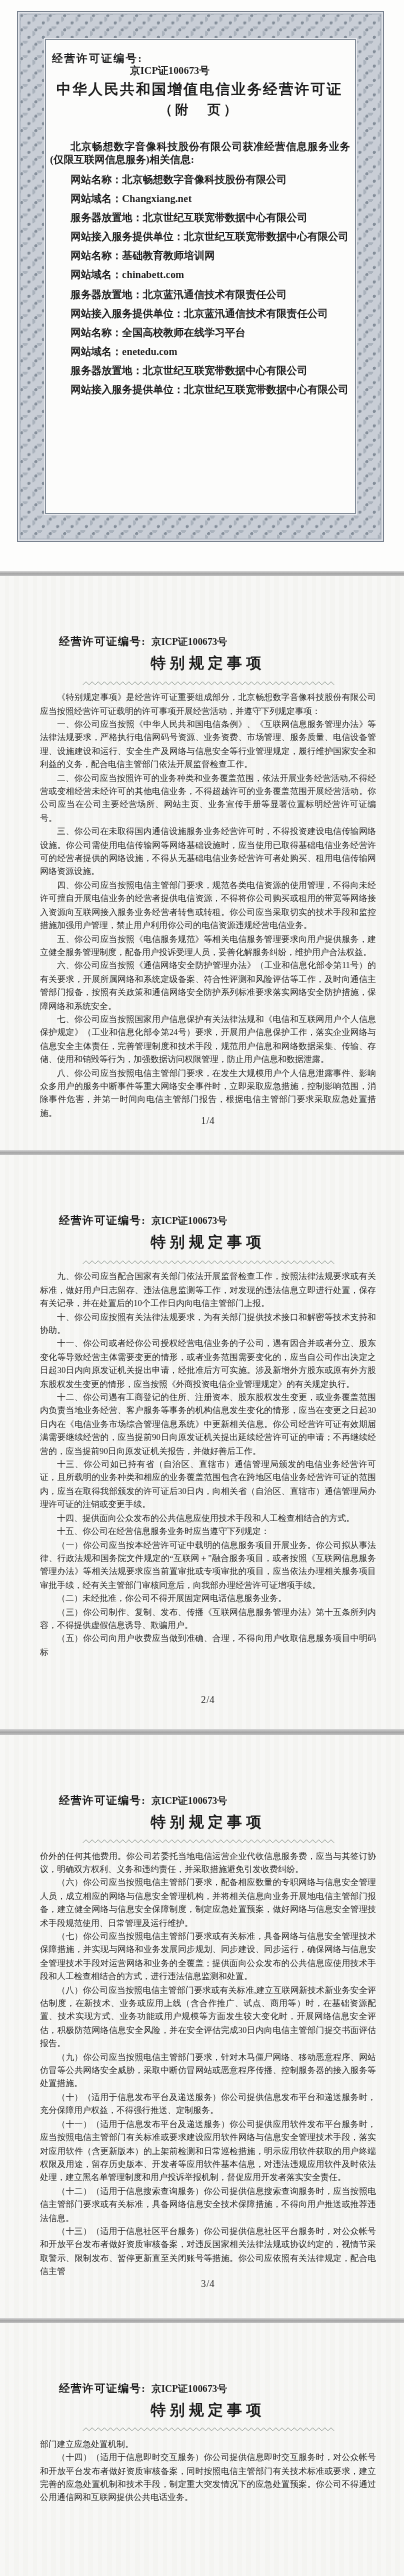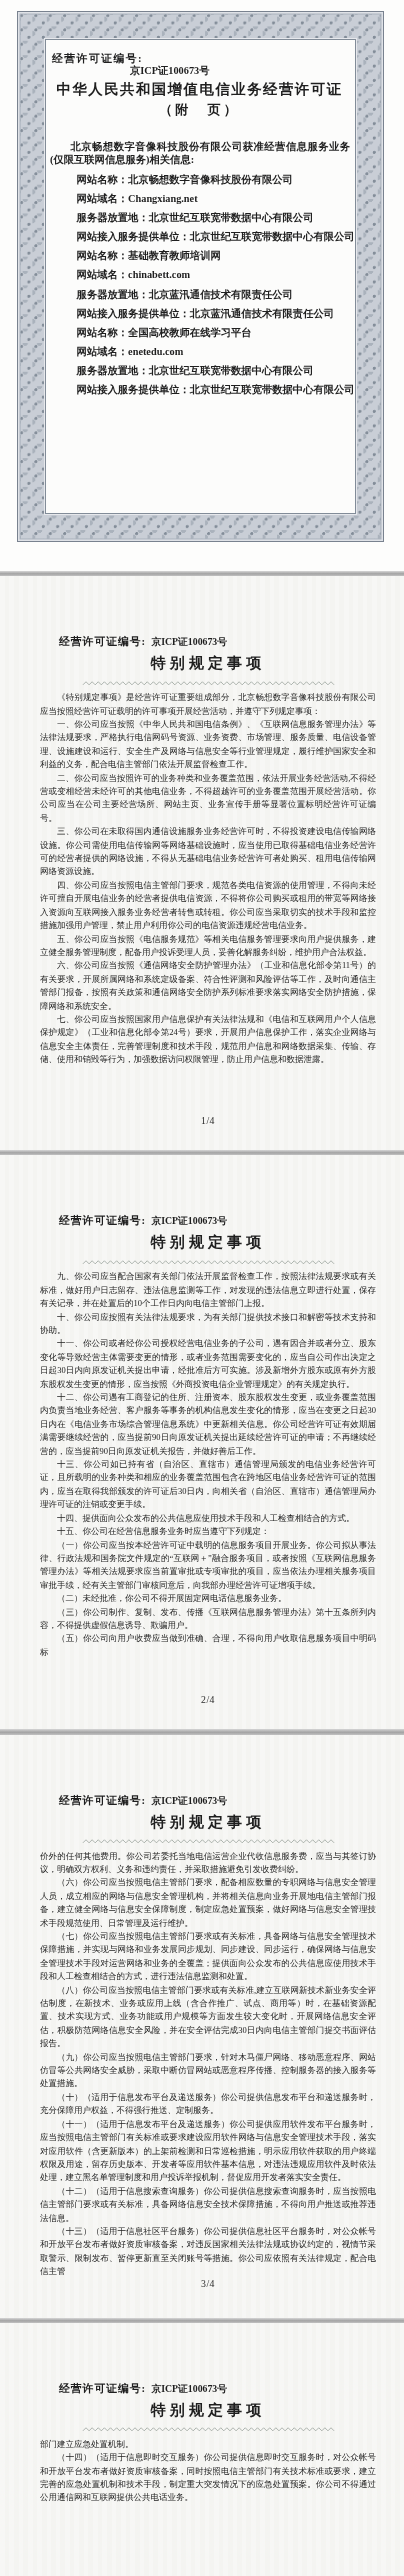--- a/index.html
+++ b/index.html
@@ -23,21 +23,21 @@
     box-shadow:0 0 0 1px #e6e8ec;}
   .cover-lic-label{position:absolute;left:52px;top:52px;font-size:10.8px;font-weight:700;
     letter-spacing:1.5px;}
   .cover-lic-no{position:absolute;left:130px;top:64px;font-size:10.3px;font-weight:600;}
   .cover-title{position:absolute;left:46px;top:80px;width:307px;margin:0;text-align:center;
     font-size:14.4px;font-weight:700;letter-spacing:1.5px;}
   .cover-subtitle{position:absolute;left:46px;top:101px;width:307px;margin:0;text-align:center;
     font-size:13px;font-weight:700;letter-spacing:3.1px;}
   .cover-intro{position:absolute;left:50px;top:140px;width:300px;margin:0;font-size:10.3px;
     font-weight:700;line-height:13px;text-indent:2em;text-align:justify;}
-  .cover-entries{position:absolute;left:56px;top:174px;width:300px;}
+  .cover-entries{position:absolute;left:50px;top:174px;width:300px;}
   .cover-entries p{margin:0 0 6.7px 0;font-size:10.3px;font-weight:700;line-height:12.4px;
     text-indent:2em;}
 
   
   .divider{width:405px;height:5.2px;background:linear-gradient(180deg,#d6d6d6,#a3a3a3 55%,#c2c2c2);}
 
   
   .prov{background:#f6f6f4;
     background-image:repeating-linear-gradient(90deg,#f7f7f5 0 4.6px,#f4f4f1 4.6px 9.3px);}
   .prov-a,.prov-b{height:574px;}
@@ -97,20 +97,21 @@
         </svg></div>
       <div class="pbody">
         <p class="ind">《特别规定事项》是经营许可证重要组成部分，北京畅想数字音像科技股份有限公司应当按照经营许可证载明的许可事项开展经营活动，并遵守下列规定事项：</p>
         <p class="ind">一、你公司应当按照《中华人民共和国电信条例》、《互联网信息服务管理办法》等法律法规要求，严格执行电信网码号资源、业务资费、市场管理、服务质量、电信设备管理、设施建设和运行、安全生产及网络与信息安全等行业管理规定，履行维护国家安全和利益的义务，配合电信主管部门依法开展监督检查工作。</p>
         <p class="ind">二、你公司应当按照许可的业务种类和业务覆盖范围，依法开展业务经营活动,不得经营或变相经营未经许可的其他电信业务，不得超越许可的业务覆盖范围开展经营活动。你公司应当在公司主要经营场所、网站主页、业务宣传手册等显著位置标明经营许可证编号。</p>
         <p class="ind">三、你公司在未取得国内通信设施服务业务经营许可时，不得投资建设电信传输网络设施。你公司需使用电信传输网等网络基础设施时，应当使用已取得基础电信业务经营许可的经营者提供的网络设施，不得从无基础电信业务经营许可者处购买、租用电信传输网网络资源设施。</p>
         <p class="ind">四、你公司应当按照电信主管部门要求，规范各类电信资源的使用管理，不得向未经许可擅自开展电信业务的经营者提供电信资源，不得将你公司购买或租用的带宽等网络接入资源向互联网接入服务业务经营者转售或转租。你公司应当采取切实的技术手段和监控措施加强用户管理，禁止用户利用你公司的电信资源违规经营电信业务。</p>
         <p class="ind">五、你公司应当按照《电信服务规范》等相关电信服务管理要求向用户提供服务，建立健全服务管理制度，配备用户投诉受理人员，妥善化解服务纠纷，维护用户合法权益。</p>
         <p class="ind">六、你公司应当按照《通信网络安全防护管理办法》（工业和信息化部令第11号）的有关要求，开展所属网络和系统定级备案、符合性评测和风险评估等工作，及时向通信主管部门报备，按照有关政策和通信网络安全防护系列标准要求落实网络安全防护措施，保障网络和系统安全。</p>
         <p class="ind">七、你公司应当按照国家用户信息保护有关法律法规和《电信和互联网用户个人信息保护规定》（工业和信息化部令第24号）要求，开展用户信息保护工作，落实企业网络与信息安全主体责任，完善管理制度和技术手段，规范用户信息和网络数据采集、传输、存储、使用和销毁等行为，加强数据访问权限管理，防止用户信息和数据泄露。</p>
+        <p class="ind">八、你公司应当按照电信主管部门要求，在发生大规模用户个人信息泄露事件、影响众多用户的服务中断事件等重大网络安全事件时，立即采取应急措施，控制影响范围，消除事件危害，并第一时间向电信主管部门报告，根据电信主管部门要求采取应急处置措施。</p>
       </div>
       <div class="pagenum">1/4</div>
     </section>
   <div class="divider"></div>
   <section class="page prov prov-b">
       <div class="prov-head"><span class="plabel">经营许可证编号:</span><span class="pno">京ICP证100673号</span></div>
       <h2 class="ptitle">特别规定事项</h2>
       <div class="zigzag"><svg width="253" height="4.6" viewBox="0 0 492 9">
           <polyline points="0,7.5 6,1.5 12,7.5 18,1.5 24,7.5 30,1.5 36,7.5 42,1.5 48,7.5 54,1.5 60,7.5 66,1.5 72,7.5 78,1.5 84,7.5 90,1.5 96,7.5 102,1.5 108,7.5 114,1.5 120,7.5 126,1.5 132,7.5 138,1.5 144,7.5 150,1.5 156,7.5 162,1.5 168,7.5 174,1.5 180,7.5 186,1.5 192,7.5 198,1.5 204,7.5 210,1.5 216,7.5 222,1.5 228,7.5 234,1.5 240,7.5 246,1.5 252,7.5 258,1.5 264,7.5 270,1.5 276,7.5 282,1.5 288,7.5 294,1.5 300,7.5 306,1.5 312,7.5 318,1.5 324,7.5 330,1.5 336,7.5 342,1.5 348,7.5 354,1.5 360,7.5 366,1.5 372,7.5 378,1.5 384,7.5 390,1.5 396,7.5 402,1.5 408,7.5 414,1.5 420,7.5 426,1.5 432,7.5 438,1.5 444,7.5 450,1.5 456,7.5 462,1.5 468,7.5 474,1.5 480,7.5 486,1.5 492,7.5" fill="none" stroke="#8f9a93" stroke-width="1.4"></polyline>
         </svg></div>

